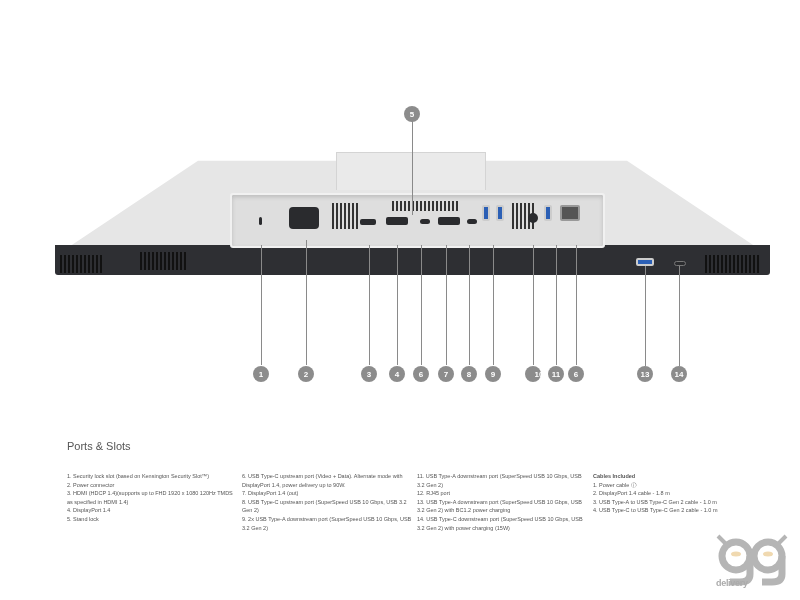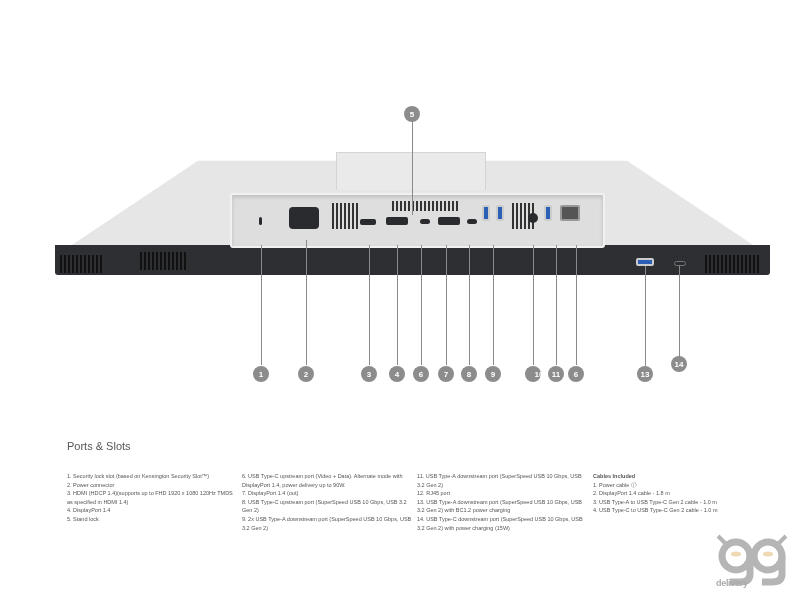--- a/index.html
+++ b/index.html
@@ -157,21 +157,21 @@
   <div class="callout" style="left:389px;top:366px;">4</div>
   <div class="callout" style="left:404px;top:106px;">5</div>
   <div class="callout" style="left:413px;top:366px;">6</div>
   <div class="callout" style="left:438px;top:366px;">7</div>
   <div class="callout" style="left:461px;top:366px;">8</div>
   <div class="callout" style="left:485px;top:366px;">9</div>
   <div class="callout" style="left:525px;top:366px;padding-left:12px;">10</div>
   <div class="callout" style="left:548px;top:366px;text-align:center;">11</div>
   <div class="callout" style="left:568px;top:366px;">6</div>
   <div class="callout" style="left:637px;top:366px;">13</div>
-  <div class="callout" style="left:671px;top:356px;">14</div>
+  <div class="callout" style="left:671px;top:366px;">14</div>
 </div>
 
 <div class="heading">Ports &amp; Slots</div>
 
 <div class="col col1">
   <p>1. Security lock slot (based on Kensington Security Slot™)</p>
   <p>2. Power connector</p>
   <p>3. HDMI (HDCP 1.4)(supports up to FHD 1920 x 1080 120Hz TMDS as specified in HDMI 1.4)</p>
   <p>4. DisplayPort 1.4</p>
   <p>5. Stand lock</p>

